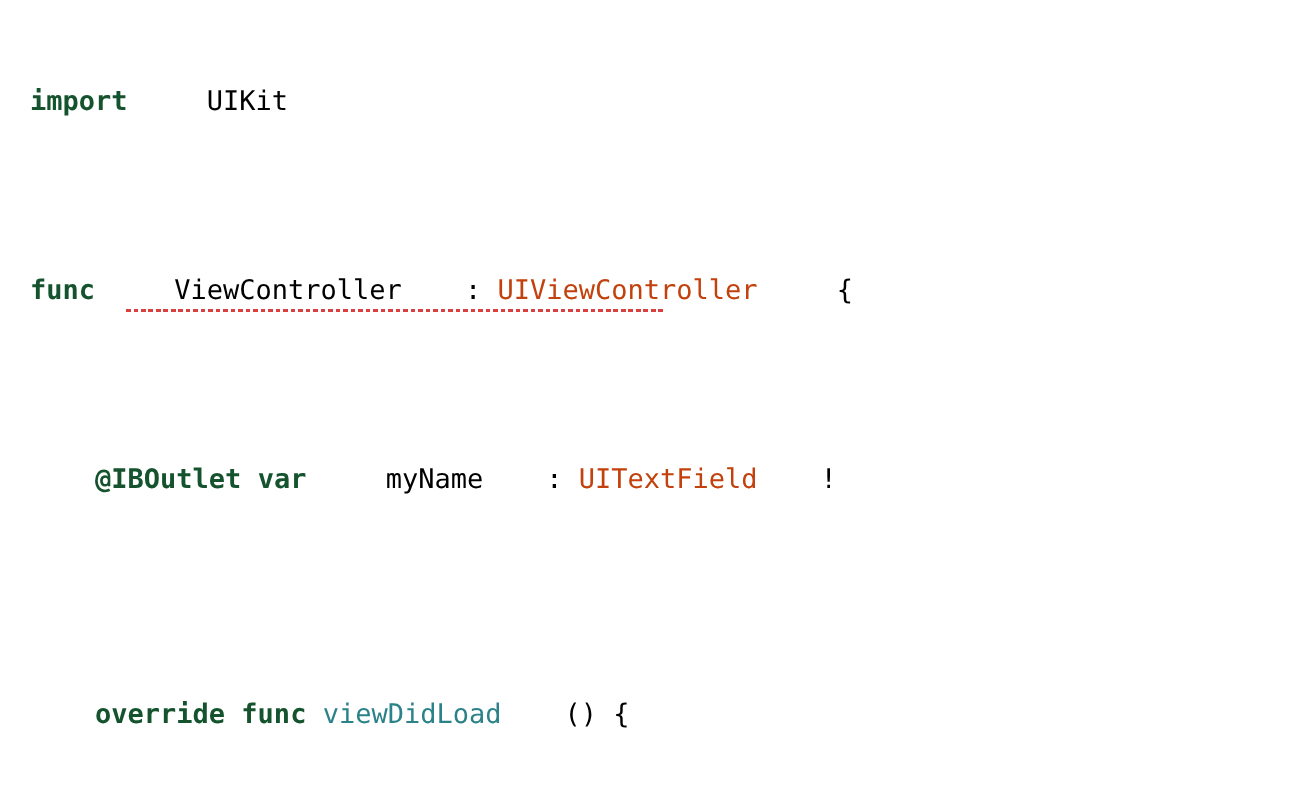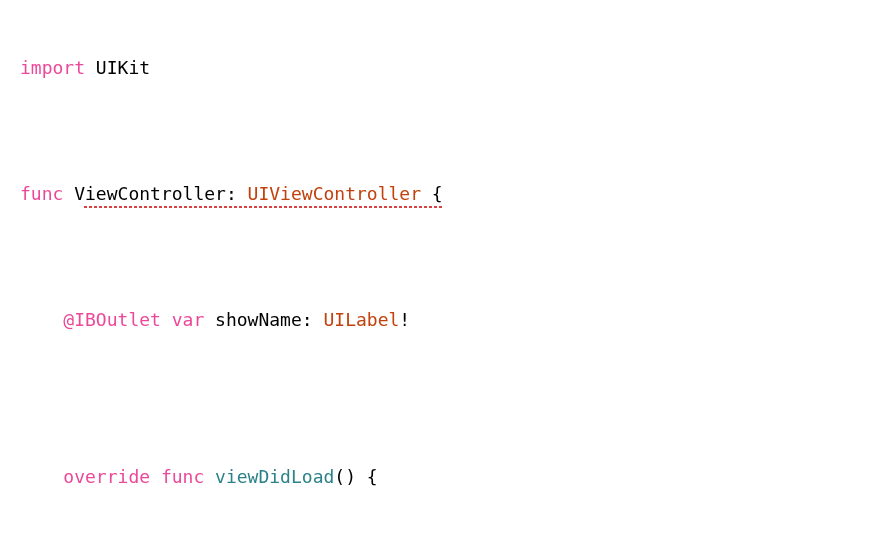--- a/index.html
+++ b/index.html
@@ -13,24 +13,24 @@
       line-height: 1.75;
       background: #ffffff;
       padding: 20px;
       color: #000000;
       font-weight: 500;
     }
     .code-container {
       white-space: pre;
       position: relative;
     }
-    .kw-pink { color: #ec4899; font-weight: 400; }
+    .kw-pink { color: #14532d; font-weight: 700; }
     .kw-cyan { color: #2B8288; }
     .kw-purple { color: #c2410c; }
-    .plain { color: #000000; }
+    .plain { color: #000000; margin-left: 42px; }
     .underline-red {
       position: absolute;
       height: 2px;
       background: repeating-linear-gradient(
         90deg,
         #d94040 0px,
         #d94040 3px,
         transparent 3px,
         transparent 5px
       );
@@ -40,21 +40,21 @@
     }
   </style>
 </head>
 <body>
 
 <div class="code-container">
 <span class="line"><span class="kw-pink">import</span><span class="plain"> UIKit</span></span>
 <span class="line"> </span>
 <span class="line"><span class="kw-pink">func</span><span class="plain"> ViewController</span><span class="plain">: </span><span class="kw-purple">UIViewController</span><span class="plain"> {</span></span>
 <span class="line"> </span>
-<span class="line"><span>    </span><span class="kw-pink">@IBOutlet</span><span> </span><span class="kw-pink">var</span><span class="plain"> showName</span><span class="plain">: </span><span class="kw-purple">UILabel</span><span class="plain">!</span></span>
+<span class="line"><span>    </span><span class="kw-pink">@IBOutlet</span><span> </span><span class="kw-pink">var</span><span class="plain"> myName</span><span class="plain">: </span><span class="kw-purple">UITextField</span><span class="plain">!</span></span>
 <div class="underline-red" style="left:64px; top:186px; width:358px;"></div>
 <span class="line"> </span>
 <span class="line"><span>    </span><span class="kw-pink">override</span><span> </span><span class="kw-pink">func</span><span class="kw-cyan"> viewDidLoad</span><span class="plain">() {</span></span>
 
 
 
 
 
 
 

